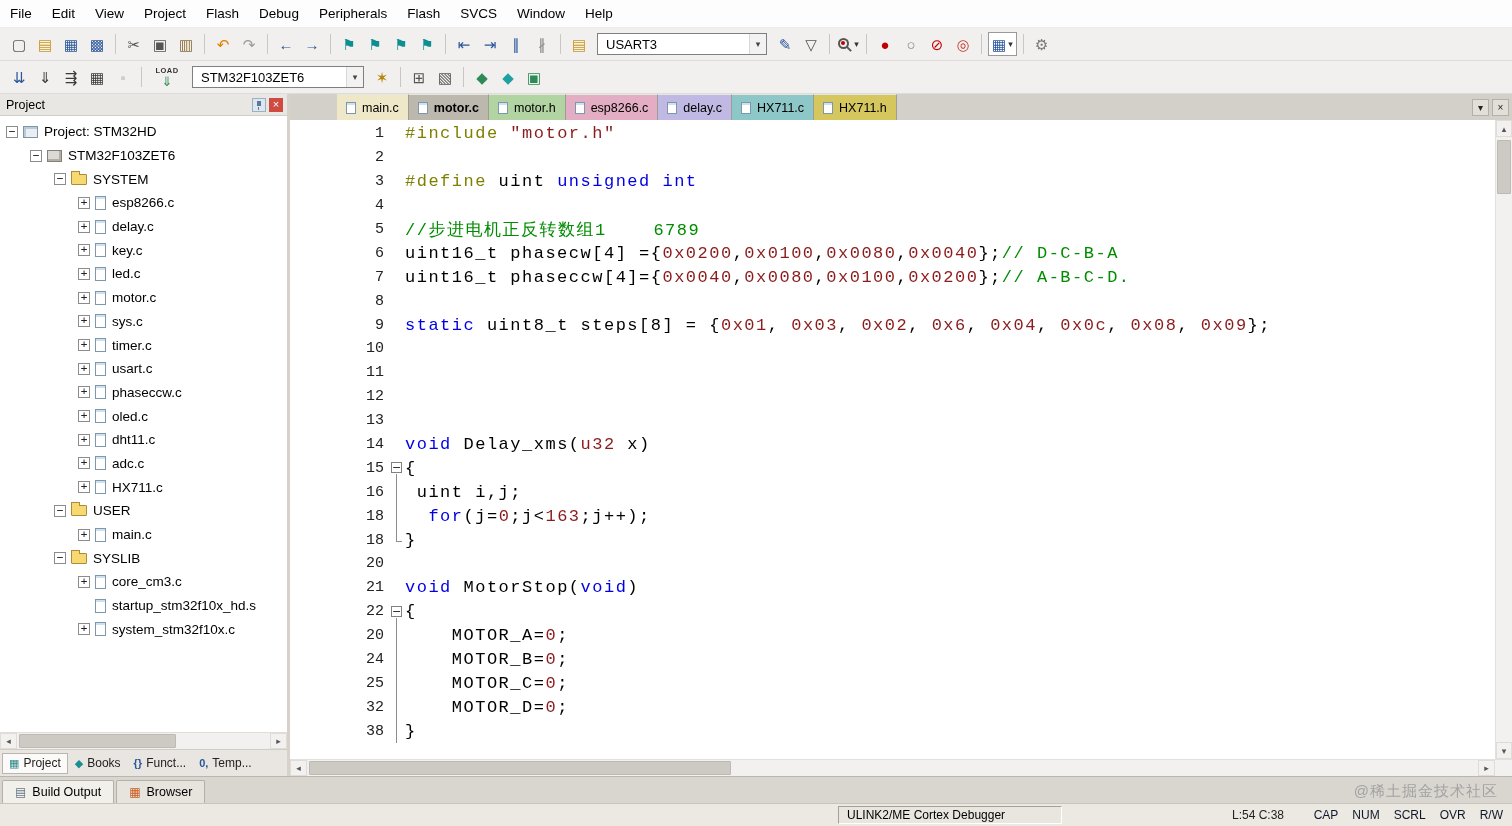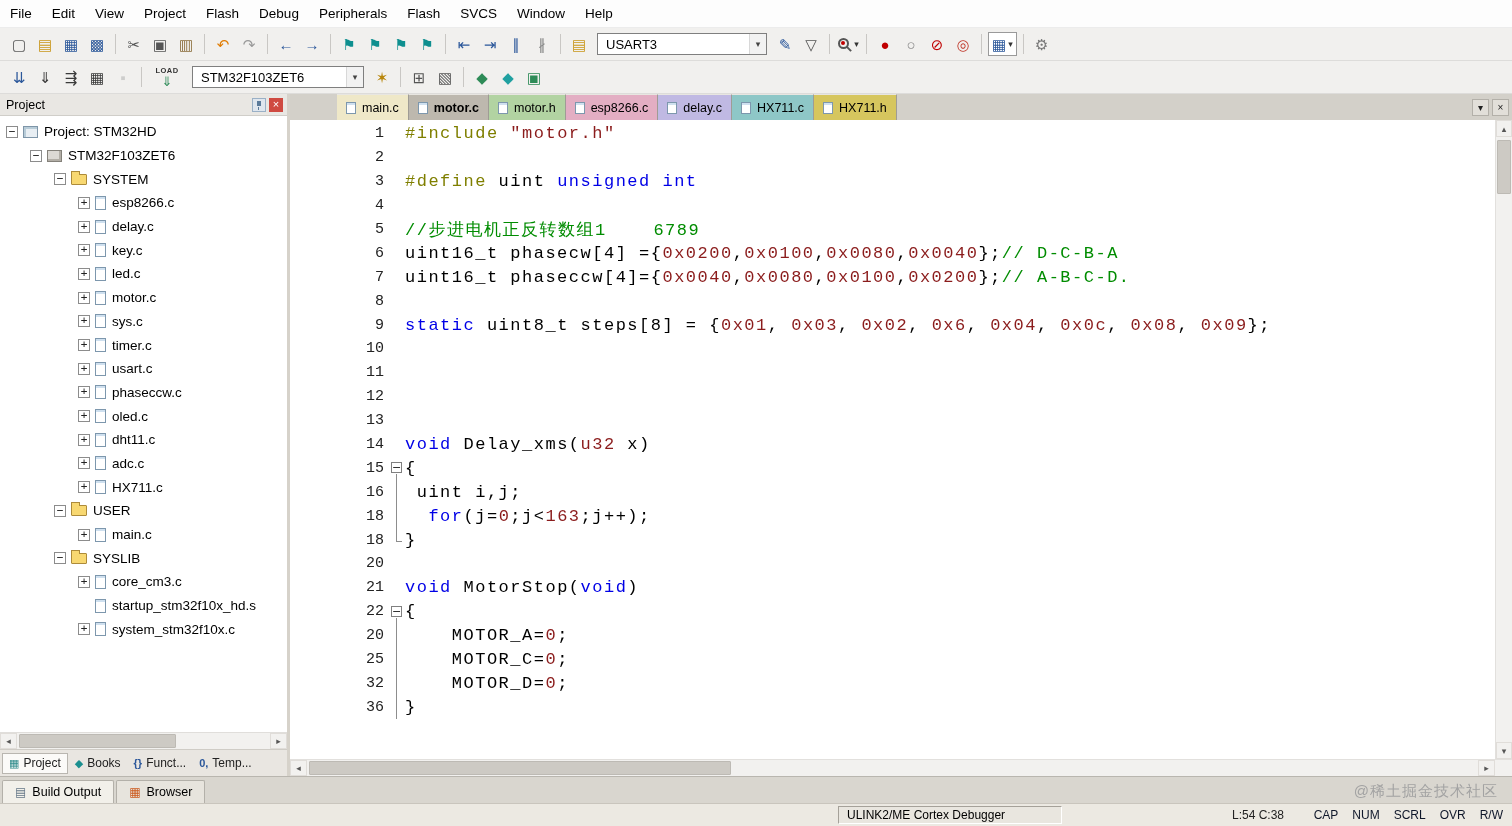--- a/index.html
+++ b/index.html
@@ -484,23 +484,24 @@
             <div class="cl"><span class="ln">13</span><span class="fm"></span><span class="ct"></span></div>
             <div class="cl"><span class="ln">14</span><span class="fm"></span><span class="ct"><span class="tk-kw">void</span><span class="tk-pl"> Delay_xms(</span><span class="tk-typ">u32</span><span class="tk-pl"> x)</span></span></div>
             <div class="cl"><span class="ln">15</span><span class="fm fold-start"><span class="foldbox">−</span></span><span class="ct"><span class="tk-pl">{</span></span></div>
             <div class="cl"><span class="ln">16</span><span class="fm fold-mid"></span><span class="ct"><span class="tk-pl"> uint i,j;</span></span></div>
             <div class="cl"><span class="ln">18</span><span class="fm fold-mid"></span><span class="ct"><span class="tk-pl">  </span><span class="tk-kw">for</span><span class="tk-pl">(j=</span><span class="tk-num">0</span><span class="tk-pl">;j&lt;</span><span class="tk-num">163</span><span class="tk-pl">;j++);</span></span></div>
             <div class="cl"><span class="ln">18</span><span class="fm fold-end"></span><span class="ct"><span class="tk-pl">}</span></span></div>
             <div class="cl"><span class="ln">20</span><span class="fm"></span><span class="ct"></span></div>
             <div class="cl"><span class="ln">21</span><span class="fm"></span><span class="ct"><span class="tk-kw">void</span><span class="tk-pl"> MotorStop(</span><span class="tk-kw">void</span><span class="tk-pl">)</span></span></div>
             <div class="cl"><span class="ln">22</span><span class="fm fold-start"><span class="foldbox">−</span></span><span class="ct"><span class="tk-pl">{</span></span></div>
             <div class="cl"><span class="ln">20</span><span class="fm fold-mid"></span><span class="ct"><span class="tk-pl">    MOTOR_A=</span><span class="tk-num">0</span><span class="tk-pl">;</span></span></div>
+            <div class="cl"><span class="ln">24</span><span class="fm fold-mid"></span><span class="ct"><span class="tk-pl">    MOTOR_B=</span><span class="tk-num">0</span><span class="tk-pl">;</span></span></div>
             <div class="cl"><span class="ln">25</span><span class="fm fold-mid"></span><span class="ct"><span class="tk-pl">    MOTOR_C=</span><span class="tk-num">0</span><span class="tk-pl">;</span></span></div>
             <div class="cl"><span class="ln">32</span><span class="fm fold-mid"></span><span class="ct"><span class="tk-pl">    MOTOR_D=</span><span class="tk-num">0</span><span class="tk-pl">;</span></span></div>
-            <div class="cl"><span class="ln">36</span><span class="fm fold-mid"></span><span class="ct"><span class="tk-pl">}</span></span></div>
+            <div class="cl"><span class="ln">38</span><span class="fm fold-mid"></span><span class="ct"><span class="tk-pl">}</span></span></div>
           </div>
         <div class="vscroll">
           <span class="sb-btn">▴</span>
           <div class="sb-track">
             <div class="sb-thumb" style="top:3px;height:54px"></div>
           </div>
           <span class="sb-btn">▾</span>
         </div>
       </div>
       <div class="hscroll editor-hscroll">

